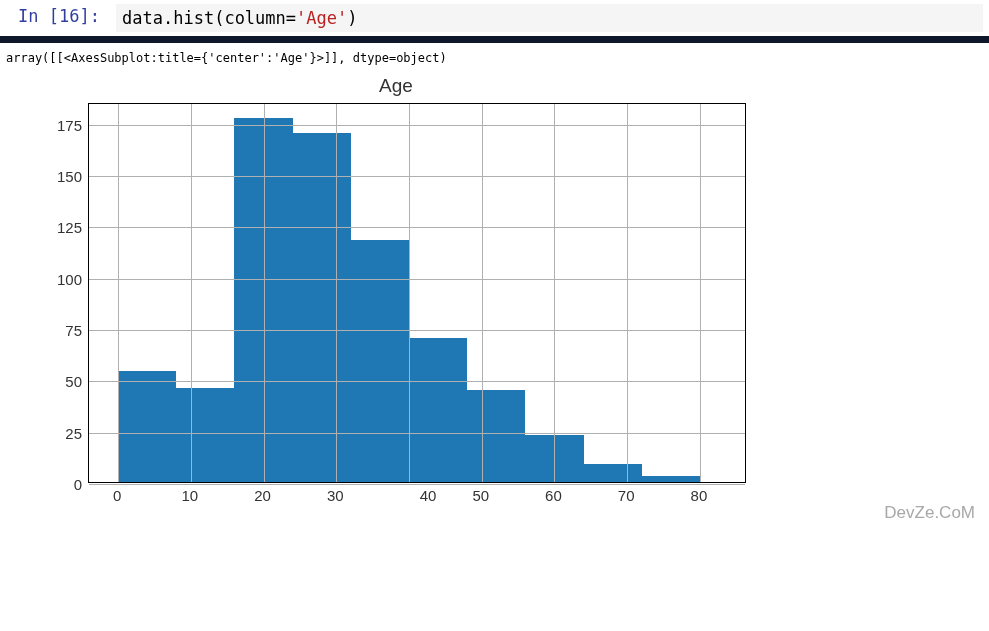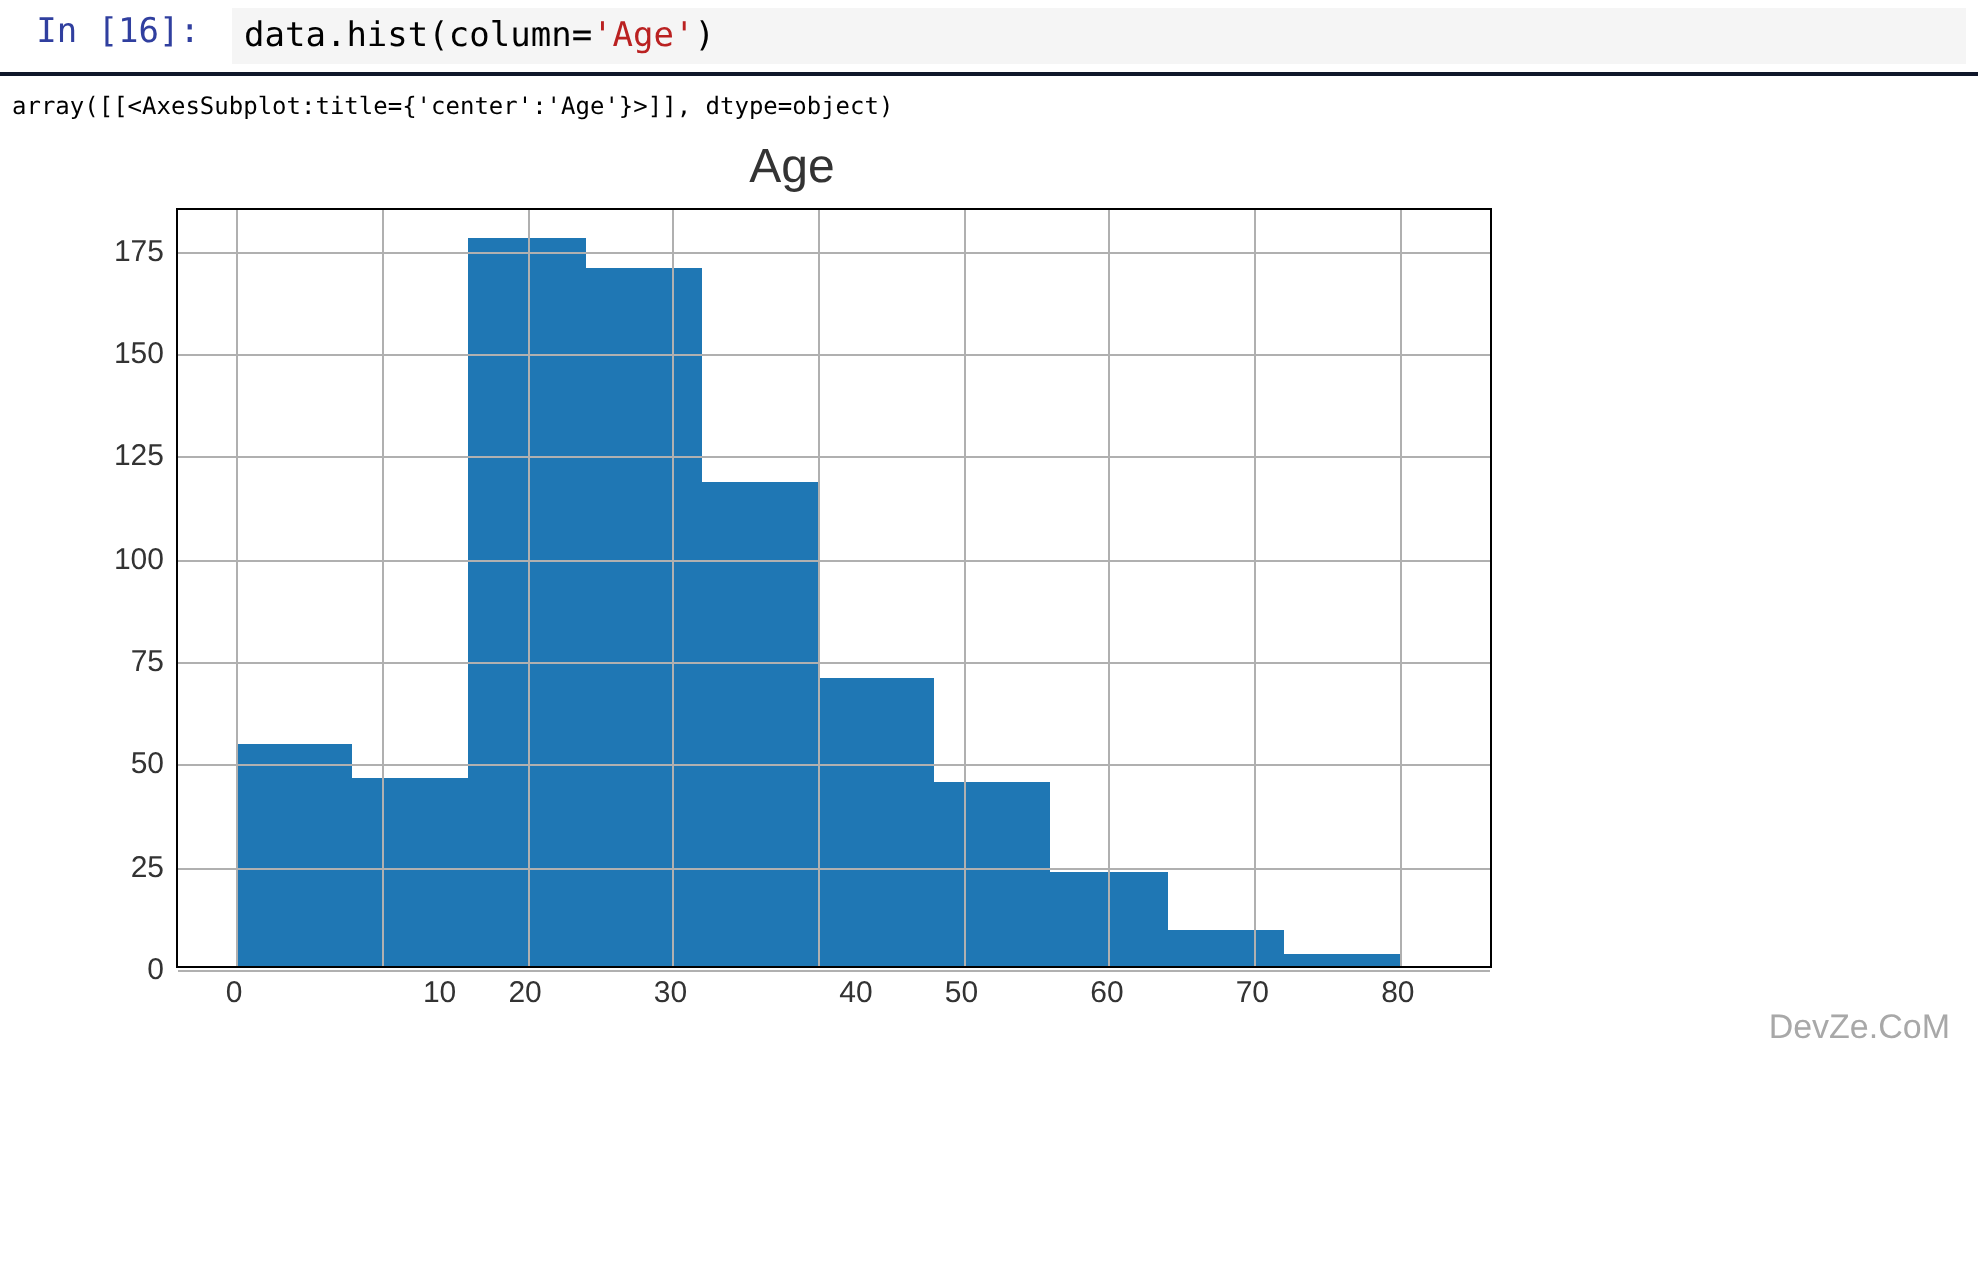--- a/index.html
+++ b/index.html
@@ -6,21 +6,21 @@
   body {
     margin: 0;
     padding: 0;
     font-family: monospace;
     font-size: 16px;
     background: #fff;
     width: 989px;
   }
   .cell {
     display: flex;
-    border-bottom: 2px solid #0f172a;
+    border-bottom: 7px solid #0f172a;
   }
   .prompt {
     width: 110px;
     flex-shrink: 0;
     text-align: right;
     padding: 6px 10px 6px 4px;
     font-family: monospace;
     font-size: 17px;
   }
   .prompt-in { color: #303F9F; }
@@ -49,21 +49,21 @@
   .chart-wrap {
     padding: 0 0 10px 40px;
   }
   .chart {
     position: relative;
     width: 700px;
   }
   .chart-title {
     text-align: center;
     font-family: sans-serif;
-    font-size: 24px;
+    font-size: 19px;
     color: #333;
     padding-bottom: 6px;
   }
   .plot-row {
     display: flex;
     align-items: stretch;
   }
   .y-ticks {
     width: 42px;
     display: flex;
@@ -191,21 +191,21 @@
               <div class="grid-v" style="left: 247.273px;"></div>
               <div class="grid-v" style="left: 320px;"></div>
               <div class="grid-v" style="left: 392.727px;"></div>
               <div class="grid-v" style="left: 465.455px;"></div>
               <div class="grid-v" style="left: 538.182px;"></div>
               <div class="grid-v" style="left: 610.909px;"></div>
             </div>
         </div>
         <div class="x-ticks" id="x-ticks">
             <div class="x-tick" style="left: 71.0909px;">0</div>
-            <div class="x-tick" style="left: 143.818px; margin-left: 30px;">10</div>
+            <div class="x-tick" style="left: 143.818px;">10</div>
             <div class="x-tick" style="left: 216.545px;">20</div>
             <div class="x-tick" style="left: 289.273px;">30</div>
             <div class="x-tick" style="left: 382px;">40</div>
             <div class="x-tick" style="left: 434.727px;">50</div>
             <div class="x-tick" style="left: 507.455px;">60</div>
             <div class="x-tick" style="left: 580.182px;">70</div>
             <div class="x-tick" style="left: 652.909px;">80</div>
           </div>
       </div>
       <div class="watermark-sub">DevZe.CoM</div>

